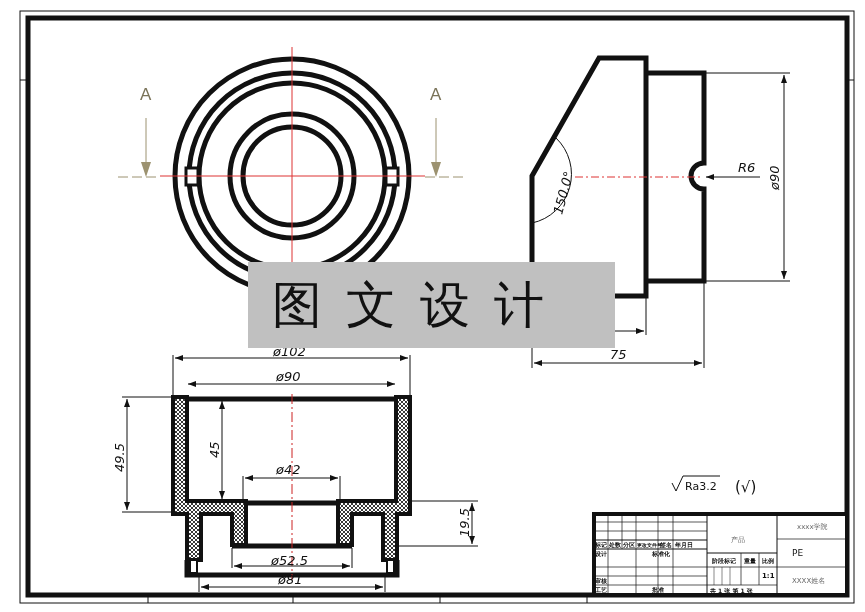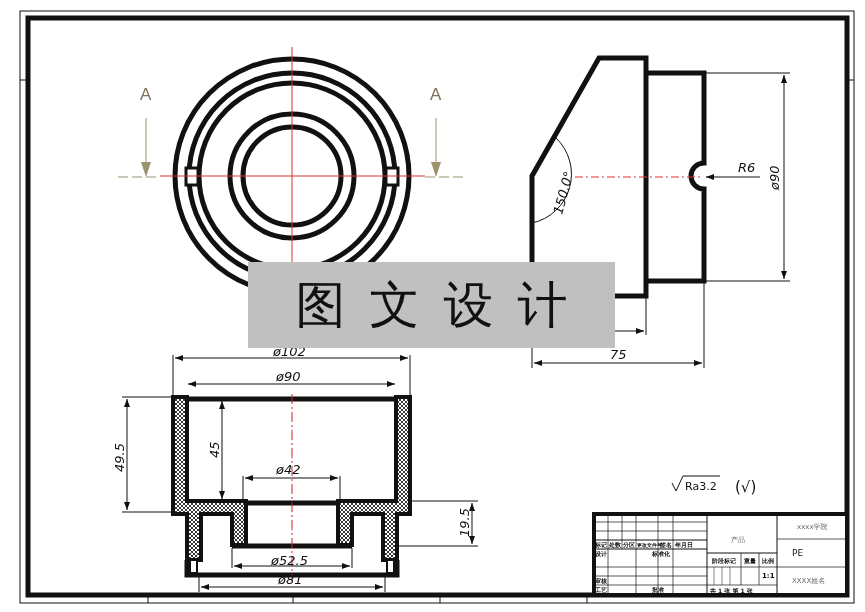--- a/index.html
+++ b/index.html
@@ -3,21 +3,21 @@
 <meta charset="utf-8">
 <style>
   html,body{margin:0;padding:0;background:#fff;}
   body{width:865px;height:612px;position:relative;overflow:hidden;font-family:"Liberation Sans",sans-serif;}
   svg{position:absolute;left:0;top:0;}
   .dim{font-family:"DejaVu Sans",sans-serif;font-style:italic;font-size:13px;fill:#111;}
   .lbl{font-family:"Liberation Sans",sans-serif;font-size:17px;fill:#7a7358;}
   .tb{font-family:"DejaVu Sans",sans-serif;font-size:6px;fill:#111;font-weight:bold;}
   .tbl{font-family:"DejaVu Sans",sans-serif;font-size:7px;fill:#666;}
   .watermark{position:absolute;left:248px;top:262px;width:367px;height:86px;background:#c0c0c0;
-    display:flex;align-items:center;justify-content:center;}
+    display:flex;align-items:center;}
   .watermark span{font-family:"DejaVu Serif",serif;font-size:50px;letter-spacing:24px;color:#111;margin-left:24px;}
 </style>
 </head>
 <body>
 
 <svg width="865" height="612" viewBox="0 0 865 612">
   <defs>
     <pattern id="hatch" width="4" height="4" patternUnits="userSpaceOnUse">
       <rect width="4" height="4" fill="#fff"></rect>
       <path d="M0,0 L4,4 M4,0 L0,4" stroke="#222" stroke-width="0.9"></path>

